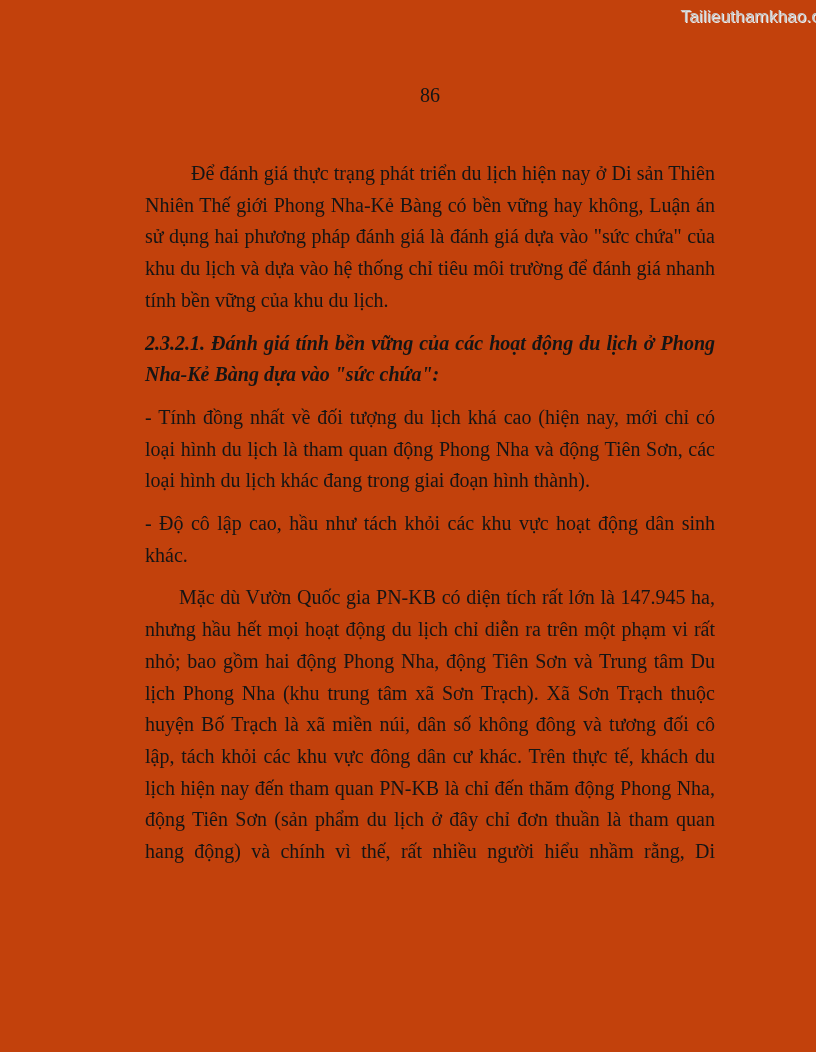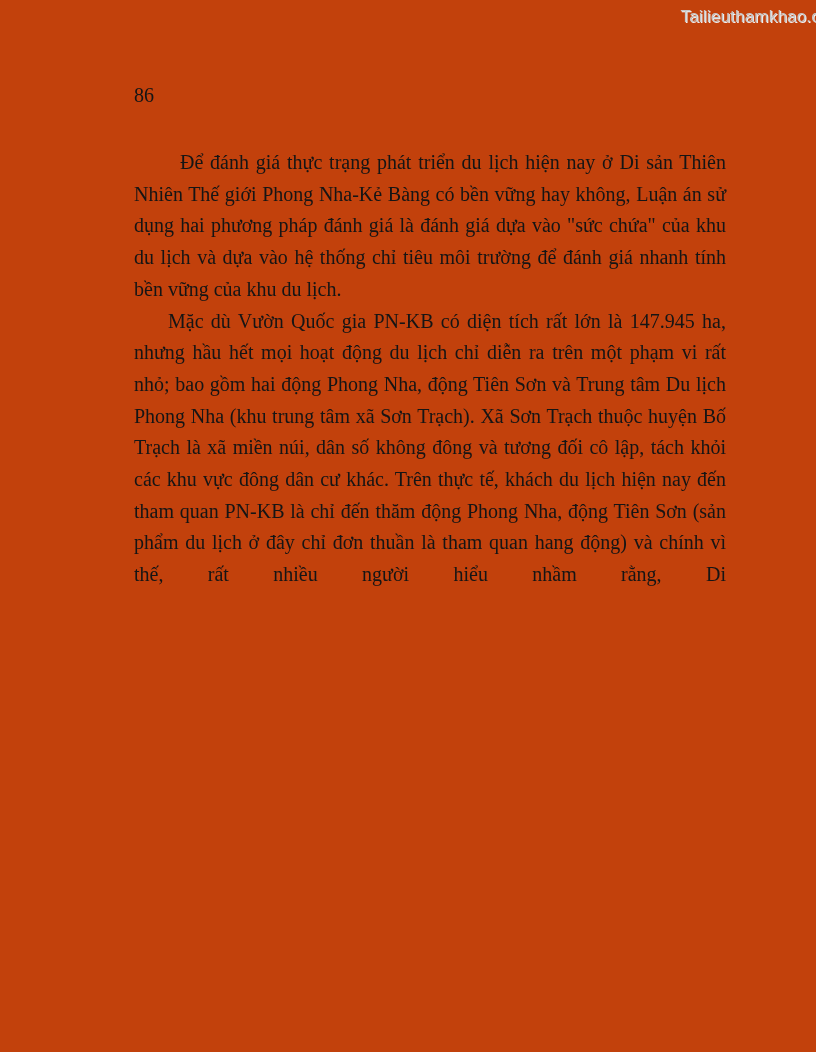--- a/index.html
+++ b/index.html
@@ -27,34 +27,35 @@
     font-size: 17px;
     color: #c7c7c7;
     text-shadow: 1px 1px 0 #f2f2f2;
     letter-spacing: 0.2px;
   }
   .page-number {
     position: absolute;
     top: 84px;
     left: 134px;
     width: 592px;
+    text-align: center;
     font-size: 20px;
     color: #151515;
   }
   .content {
     position: absolute;
     top: 147px;
     left: 134px;
     width: 592px;
     font-size: 20px;
     line-height: 31.7px;
     text-align: justify;
   }
   .content p {
-    margin: 0;
+    margin: 11px;
     padding: 0;
   }
   .indent-lg { text-indent: 46px; }
   .indent-md { text-indent: 34px; }
   .heading {
     font-weight: bold;
     font-style: italic;
   }
   .justify-last { text-align-last: justify; }
 </style>
@@ -64,23 +65,26 @@
 <div class="page">
 
   <div class="watermark">Tailieuthamkhao.com</div>
 
   <div class="page-number">86</div>
 
   <div class="content">
 
     <p class="indent-lg">Để đánh giá thực trạng phát triển du lịch hiện nay ở Di sản Thiên Nhiên Thế giới Phong Nha-Kẻ Bàng có bền vững hay không, Luận án sử dụng hai phương pháp đánh giá là đánh giá dựa vào "sức chứa" của khu du lịch và dựa vào hệ thống chỉ tiêu môi trường để đánh giá nhanh tính bền vững của khu du lịch.</p>
 
+    <p class="heading">2.3.2.1. Đánh giá tính bền vững của các hoạt động du lịch ở Phong Nha-Kẻ Bàng dựa vào "sức chứa":</p>
 
 
+    <p>- Tính đồng nhất về đối tượng du lịch khá cao (hiện nay, mới chỉ có loại hình du lịch là tham quan động Phong Nha và động Tiên Sơn, các loại hình du lịch khác đang trong giai đoạn hình thành).</p>
 
 
+    <p>- Độ cô lập cao, hầu như tách khỏi các khu vực hoạt động dân sinh khác.</p>
 
 
     <p class="indent-md justify-last">Mặc dù Vườn Quốc gia PN-KB có diện tích rất lớn là 147.945 ha, nhưng hầu hết mọi hoạt động du lịch chỉ diễn ra trên một phạm vi rất nhỏ; bao gồm hai động Phong Nha, động Tiên Sơn và Trung tâm Du lịch Phong Nha (khu trung tâm xã Sơn Trạch). Xã Sơn Trạch thuộc huyện Bố Trạch là xã miền núi, dân số không đông và tương đối cô lập, tách khỏi các khu vực đông dân cư khác. Trên thực tế, khách du lịch hiện nay đến tham quan PN-KB là chỉ đến thăm động Phong Nha, động Tiên Sơn (sản phẩm du lịch ở đây chỉ đơn thuần là tham quan hang động) và chính vì thế, rất nhiều người hiểu nhầm rằng, Di</p>
 
   </div>
 
 </div>
 
 </body></html>

